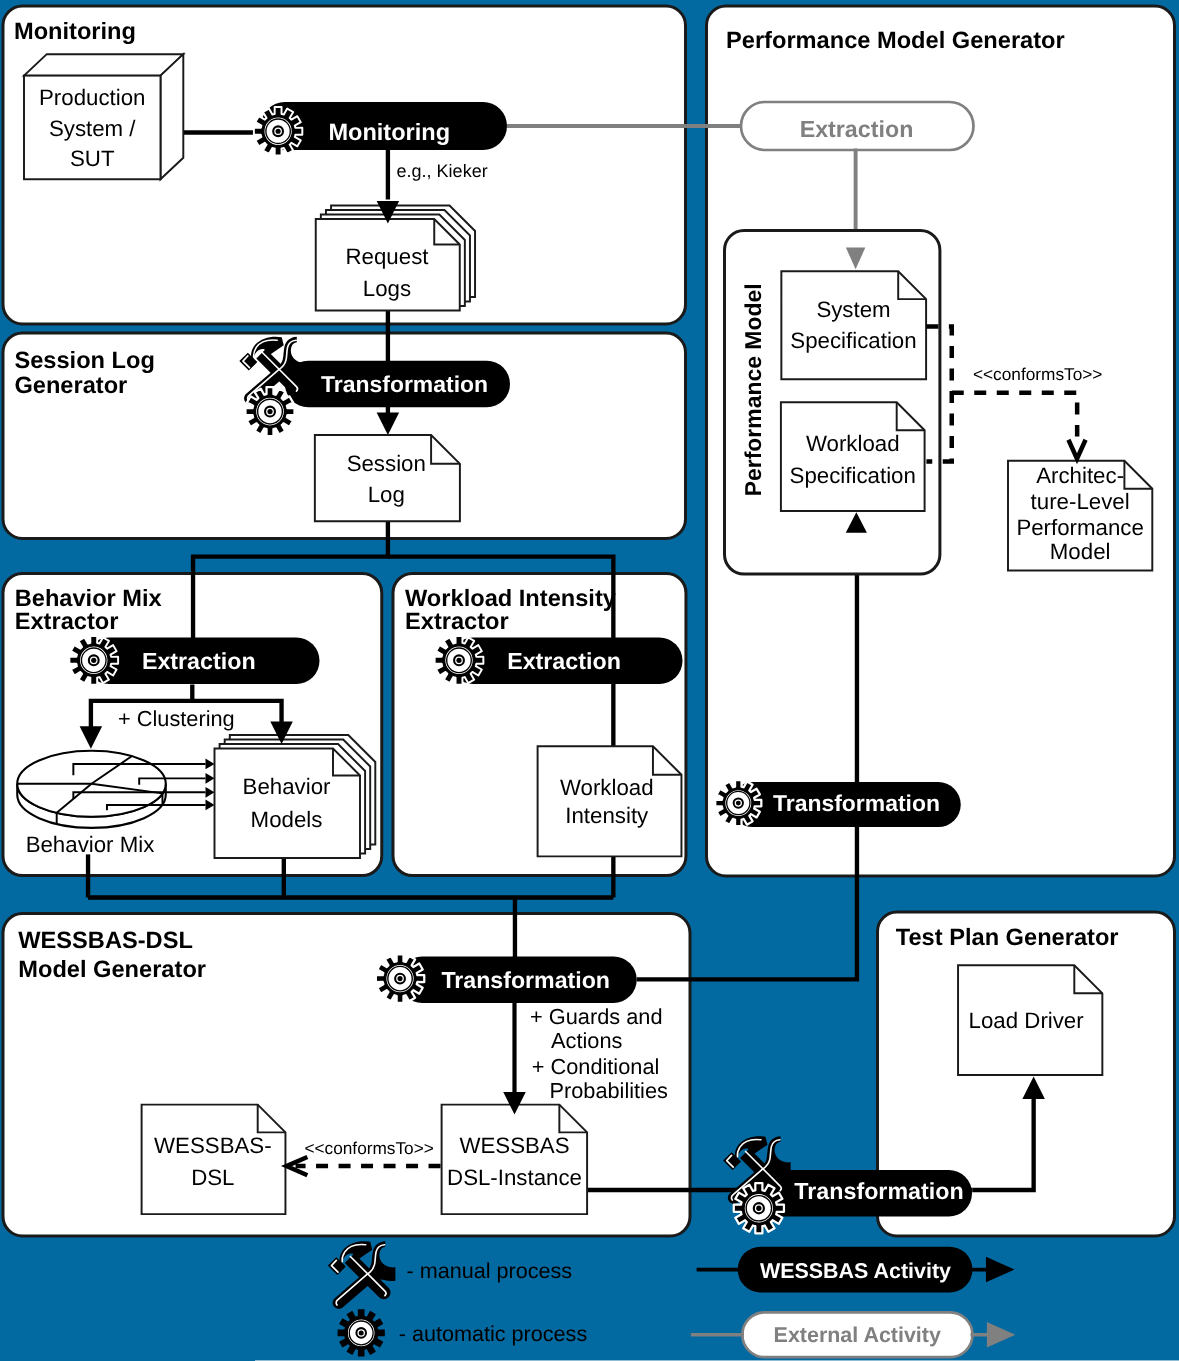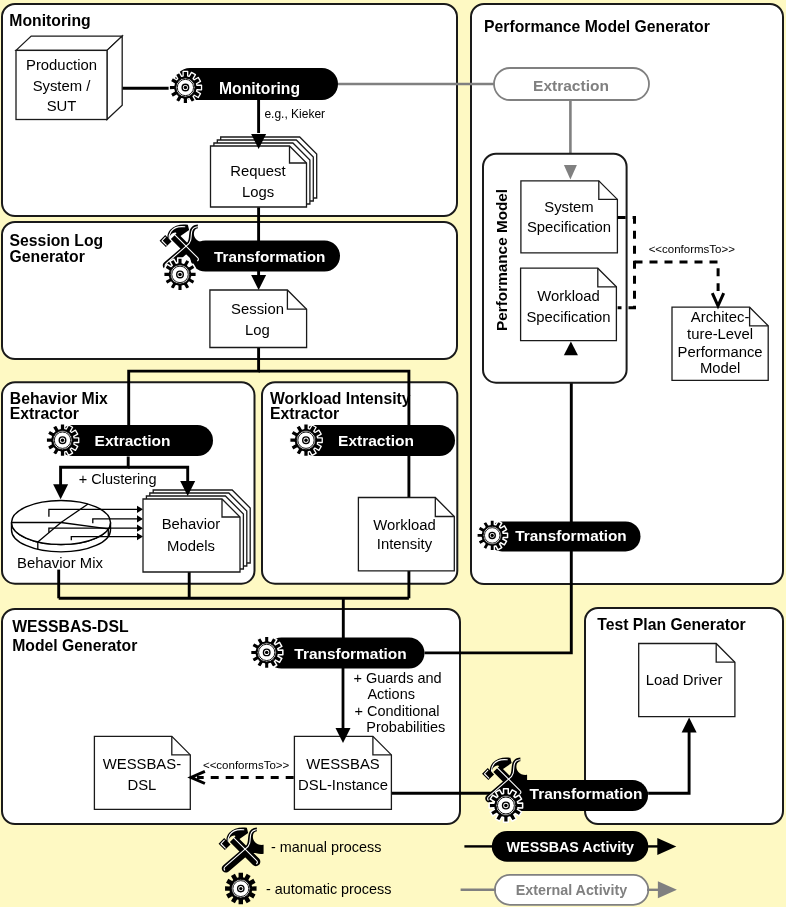--- a/index.html
+++ b/index.html
@@ -1,17 +1,17 @@
 <!DOCTYPE html>
 <html><head>
 <meta charset="utf-8">
 <style>
   html,body{margin:0;padding:0;background:#fff;}
   body{width:786px;height:907px;overflow:hidden;font-family:"Liberation Sans",sans-serif;}
-  #stage{position:relative;width:786px;height:907px;background:#fef9c3;}
+  #stage{position:relative;width:786px;height:907px;background:#0369a1;}
   svg{display:block;}
   svg text{font-family:"Liberation Sans",sans-serif;-webkit-font-smoothing:antialiased;}
   #stage{-webkit-font-smoothing:antialiased;}
 </style>
 </head>
 <body>
 
 <div id="stage">
     <svg width="786" height="907" viewBox="0 0 786 907">
       <rect x="2" y="4" width="455" height="212" rx="13" ry="13" fill="#fff" stroke="#1a1a1a" stroke-width="2.0"></rect>

